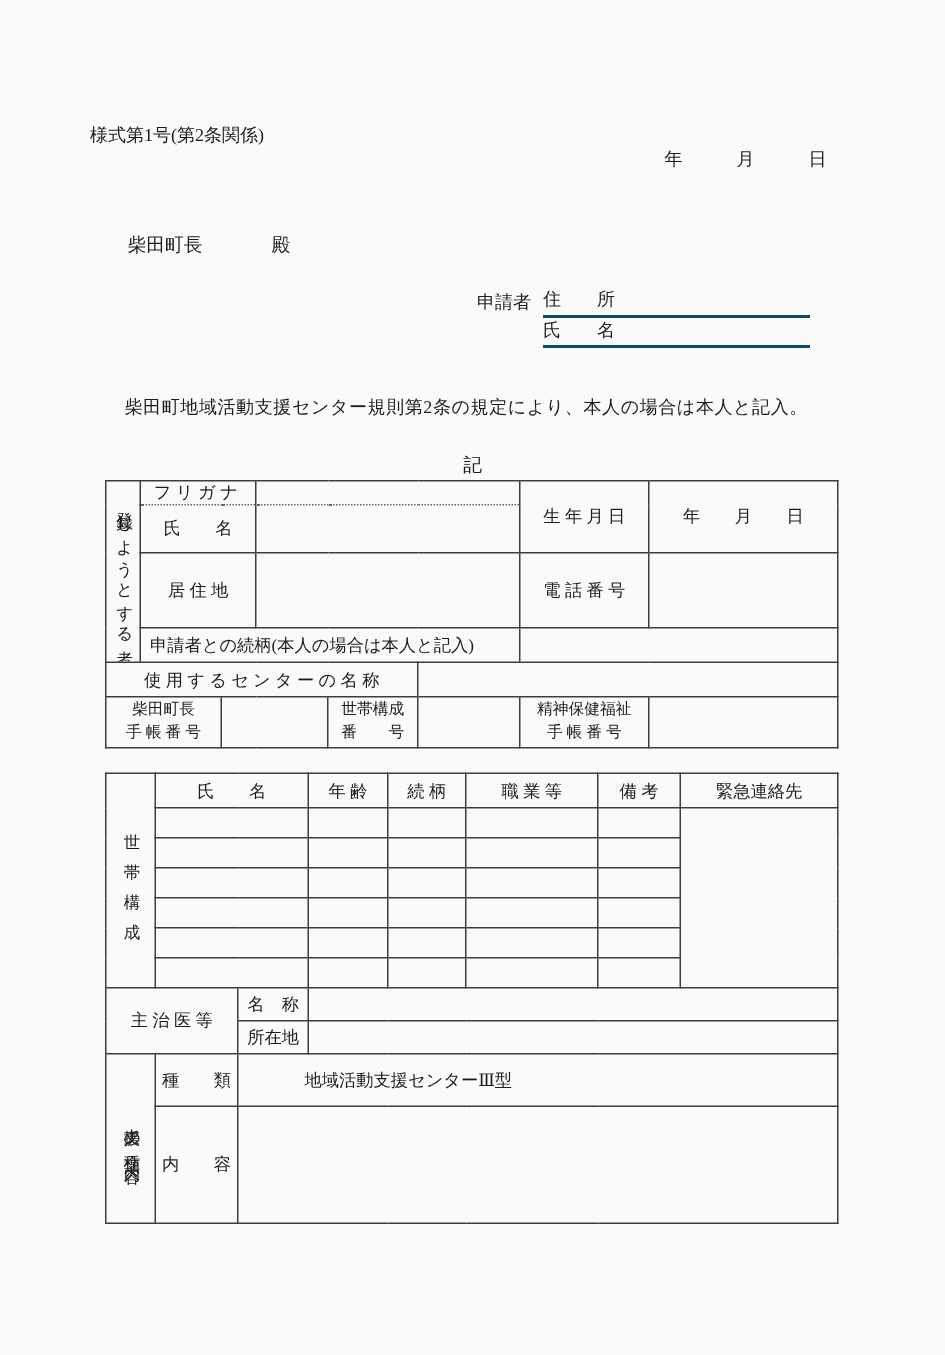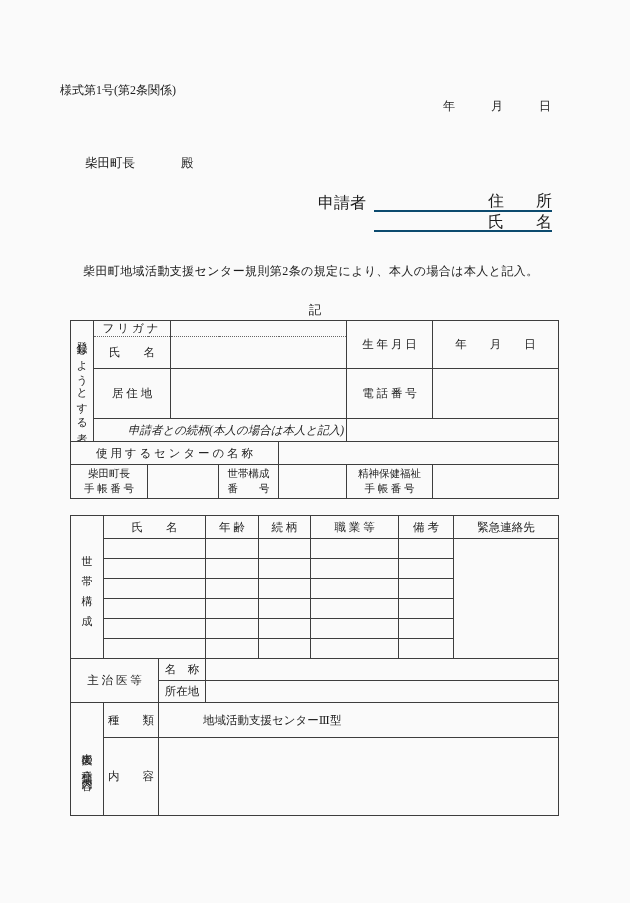--- a/index.html
+++ b/index.html
@@ -8,40 +8,40 @@
     font-family:"Liberation Serif","DejaVu Serif",serif; color:#1c1c1c;
     overflow:hidden;
   }
   .abs { position:absolute; }
   .form-number { left:60px; top:82px; font-size:12px; }
   .date-line { left:443px; top:98px; font-size:12px; white-space:pre; }
   .doc-title { left:0; top:117px; width:630px; text-align:center; font-size:13.5px; letter-spacing:1px; }
   .recipient-line { left:85px; top:155px; font-size:12.5px; }
   .recipient-line .honorific { margin-left:46px; }
 
-  .applicant { left:318px; top:191px; display:flex; font-size:16px;text-align:right; }
+  .applicant { left:318px; top:191px; display:flex; font-size:12px; }
   .applicant .app-label { padding-top:2px; white-space:pre; }
   .applicant .app-rows { margin-left:8px; width:178px; }
   .applicant .app-row { height:18.5px; border-bottom:2px solid #0c4a6e; white-space:pre; }
   .applicant .app-value { margin-left:34px; }
 
   .body-text { left:83px; top:263px; width:500px; font-size:12px; letter-spacing:0.4px; white-space:pre; }
   .record-mark { left:0; top:302px; width:630px; text-align:center; font-size:12.5px; }
 
   table { border-collapse:collapse; table-layout:fixed; background:transparent; }
   td {
     border:1px solid #3d3d3d; font-size:11.5px; text-align:center;
     vertical-align:middle; padding:0 2px; overflow:hidden; white-space:pre;
   }
   .t1 { left:70px; top:320px; width:488px; }
   .t2 { left:70px; top:515px; width:488px; }
 
   td.bb-dot { border-bottom:1px dotted #666; }
   td.bt-dot { border-top:1px dotted #666; }
-  td.left { text-align:right; padding-left:6px;font-style:italic; }
+  td.left { text-align:left; padding-left:6px; }
   td.two-line { white-space:pre-line; font-size:10.5px; line-height:1.4; }
   td.type-value { text-align:left; padding-left:44px; }
   td.furigana { letter-spacing:3px; }
 
   .vtext {
     writing-mode:vertical-rl; text-orientation:upright;
     display:inline-block; line-height:1.1; font-size:11px; letter-spacing:2px;
   }
   .vtext.spread { letter-spacing:20px; }
 </style>

